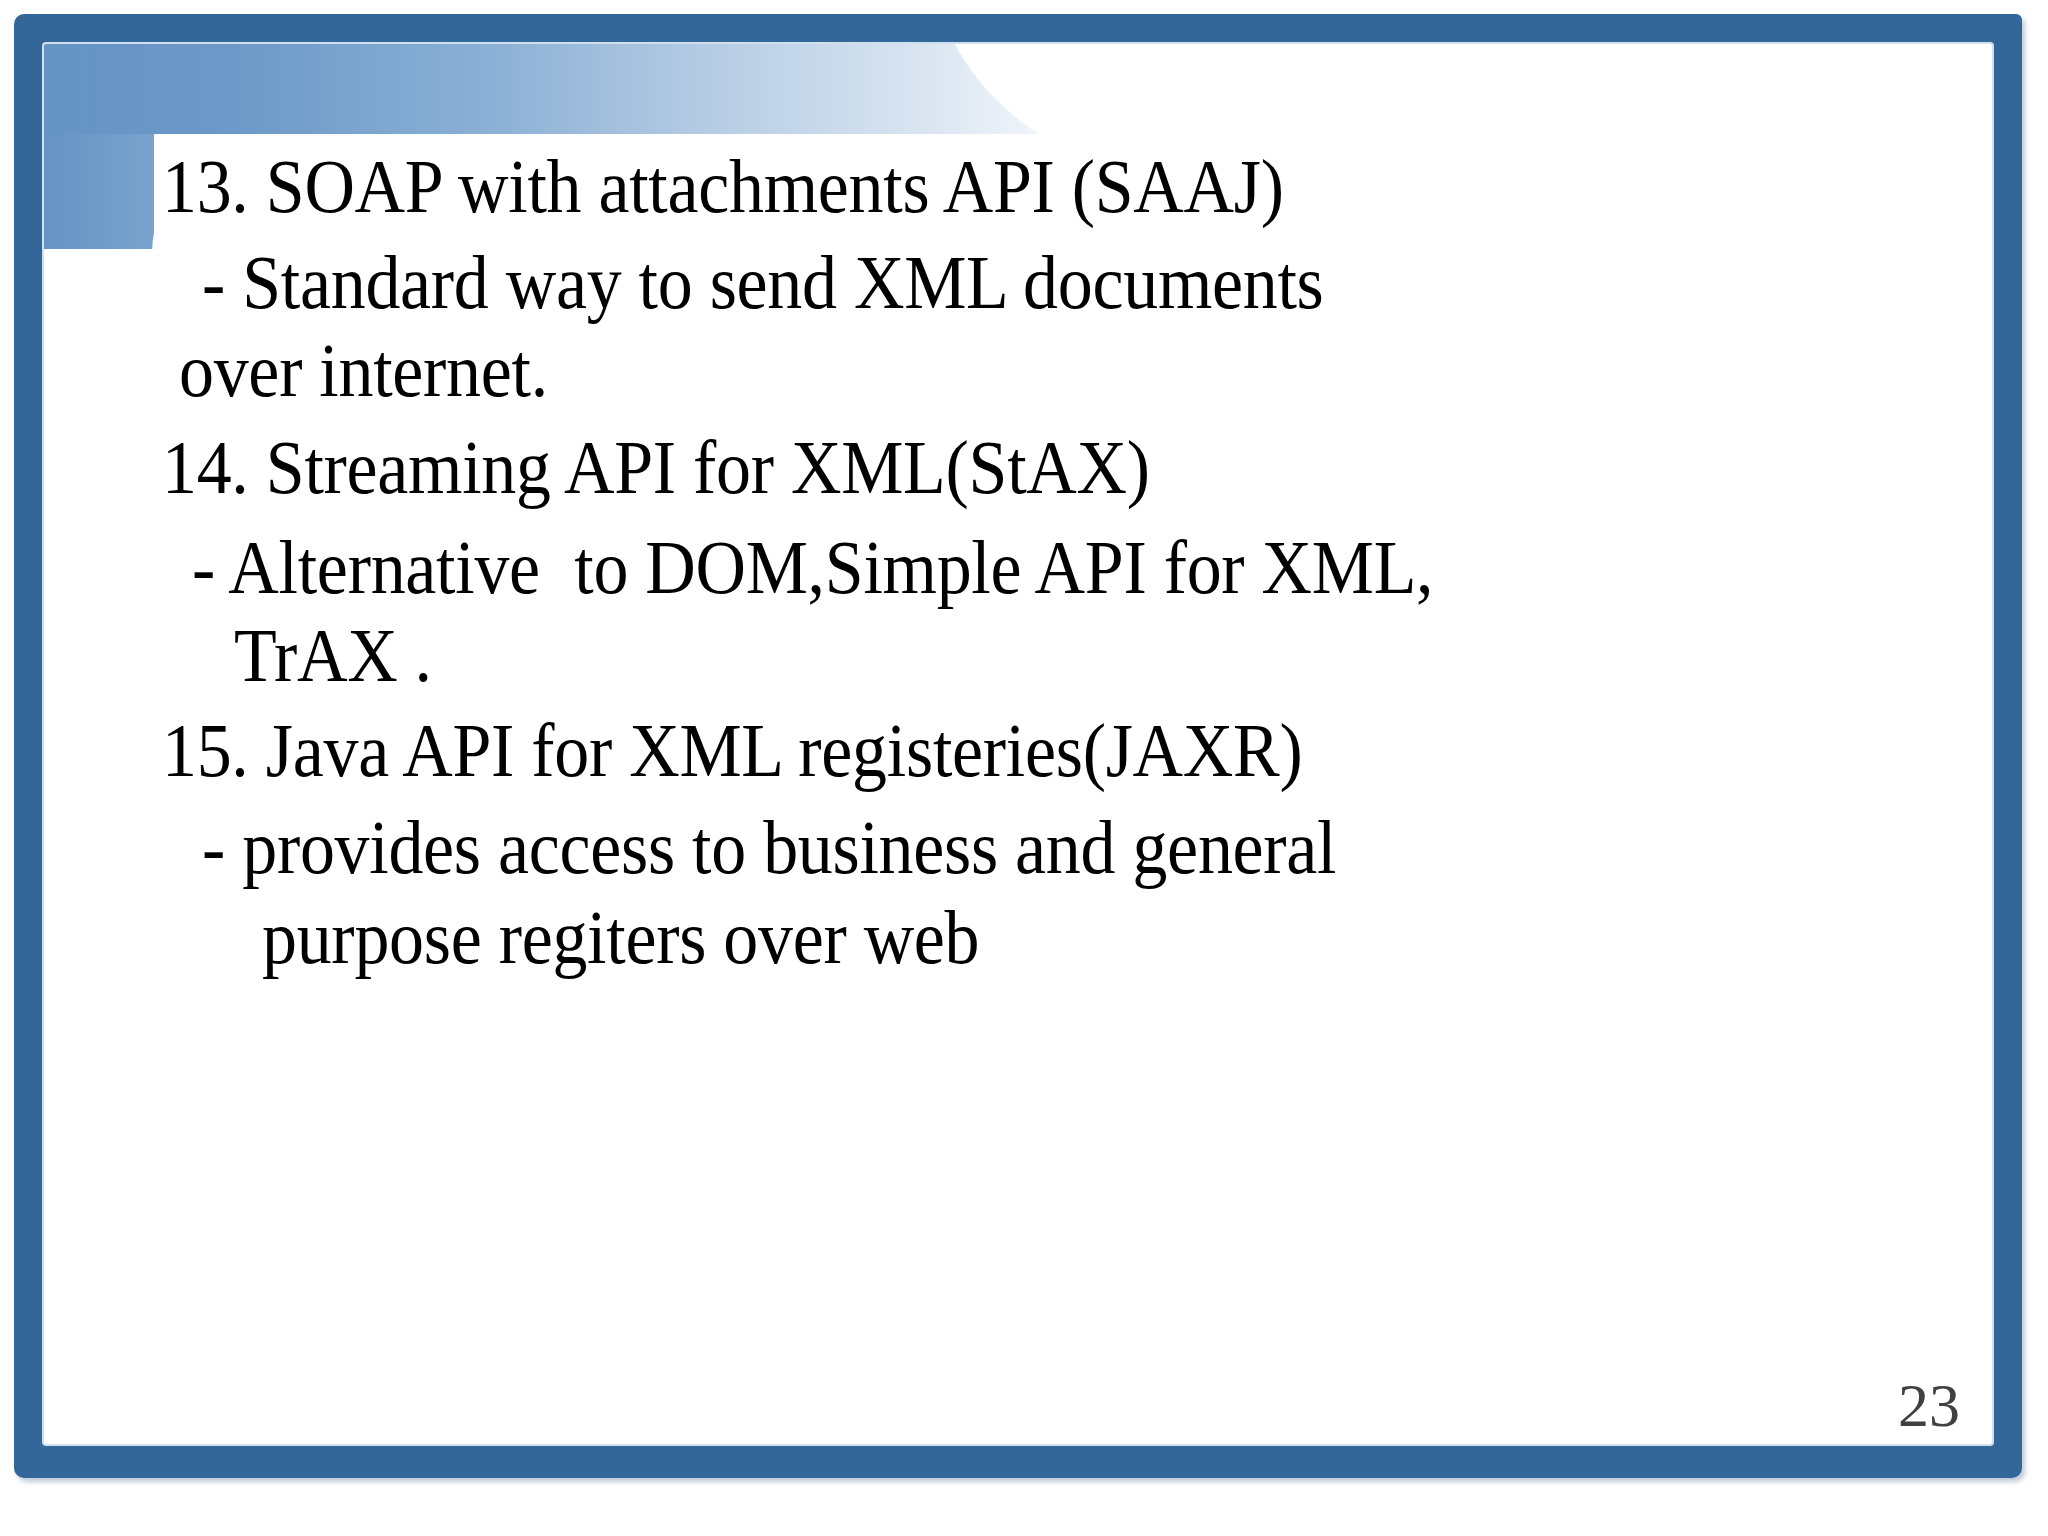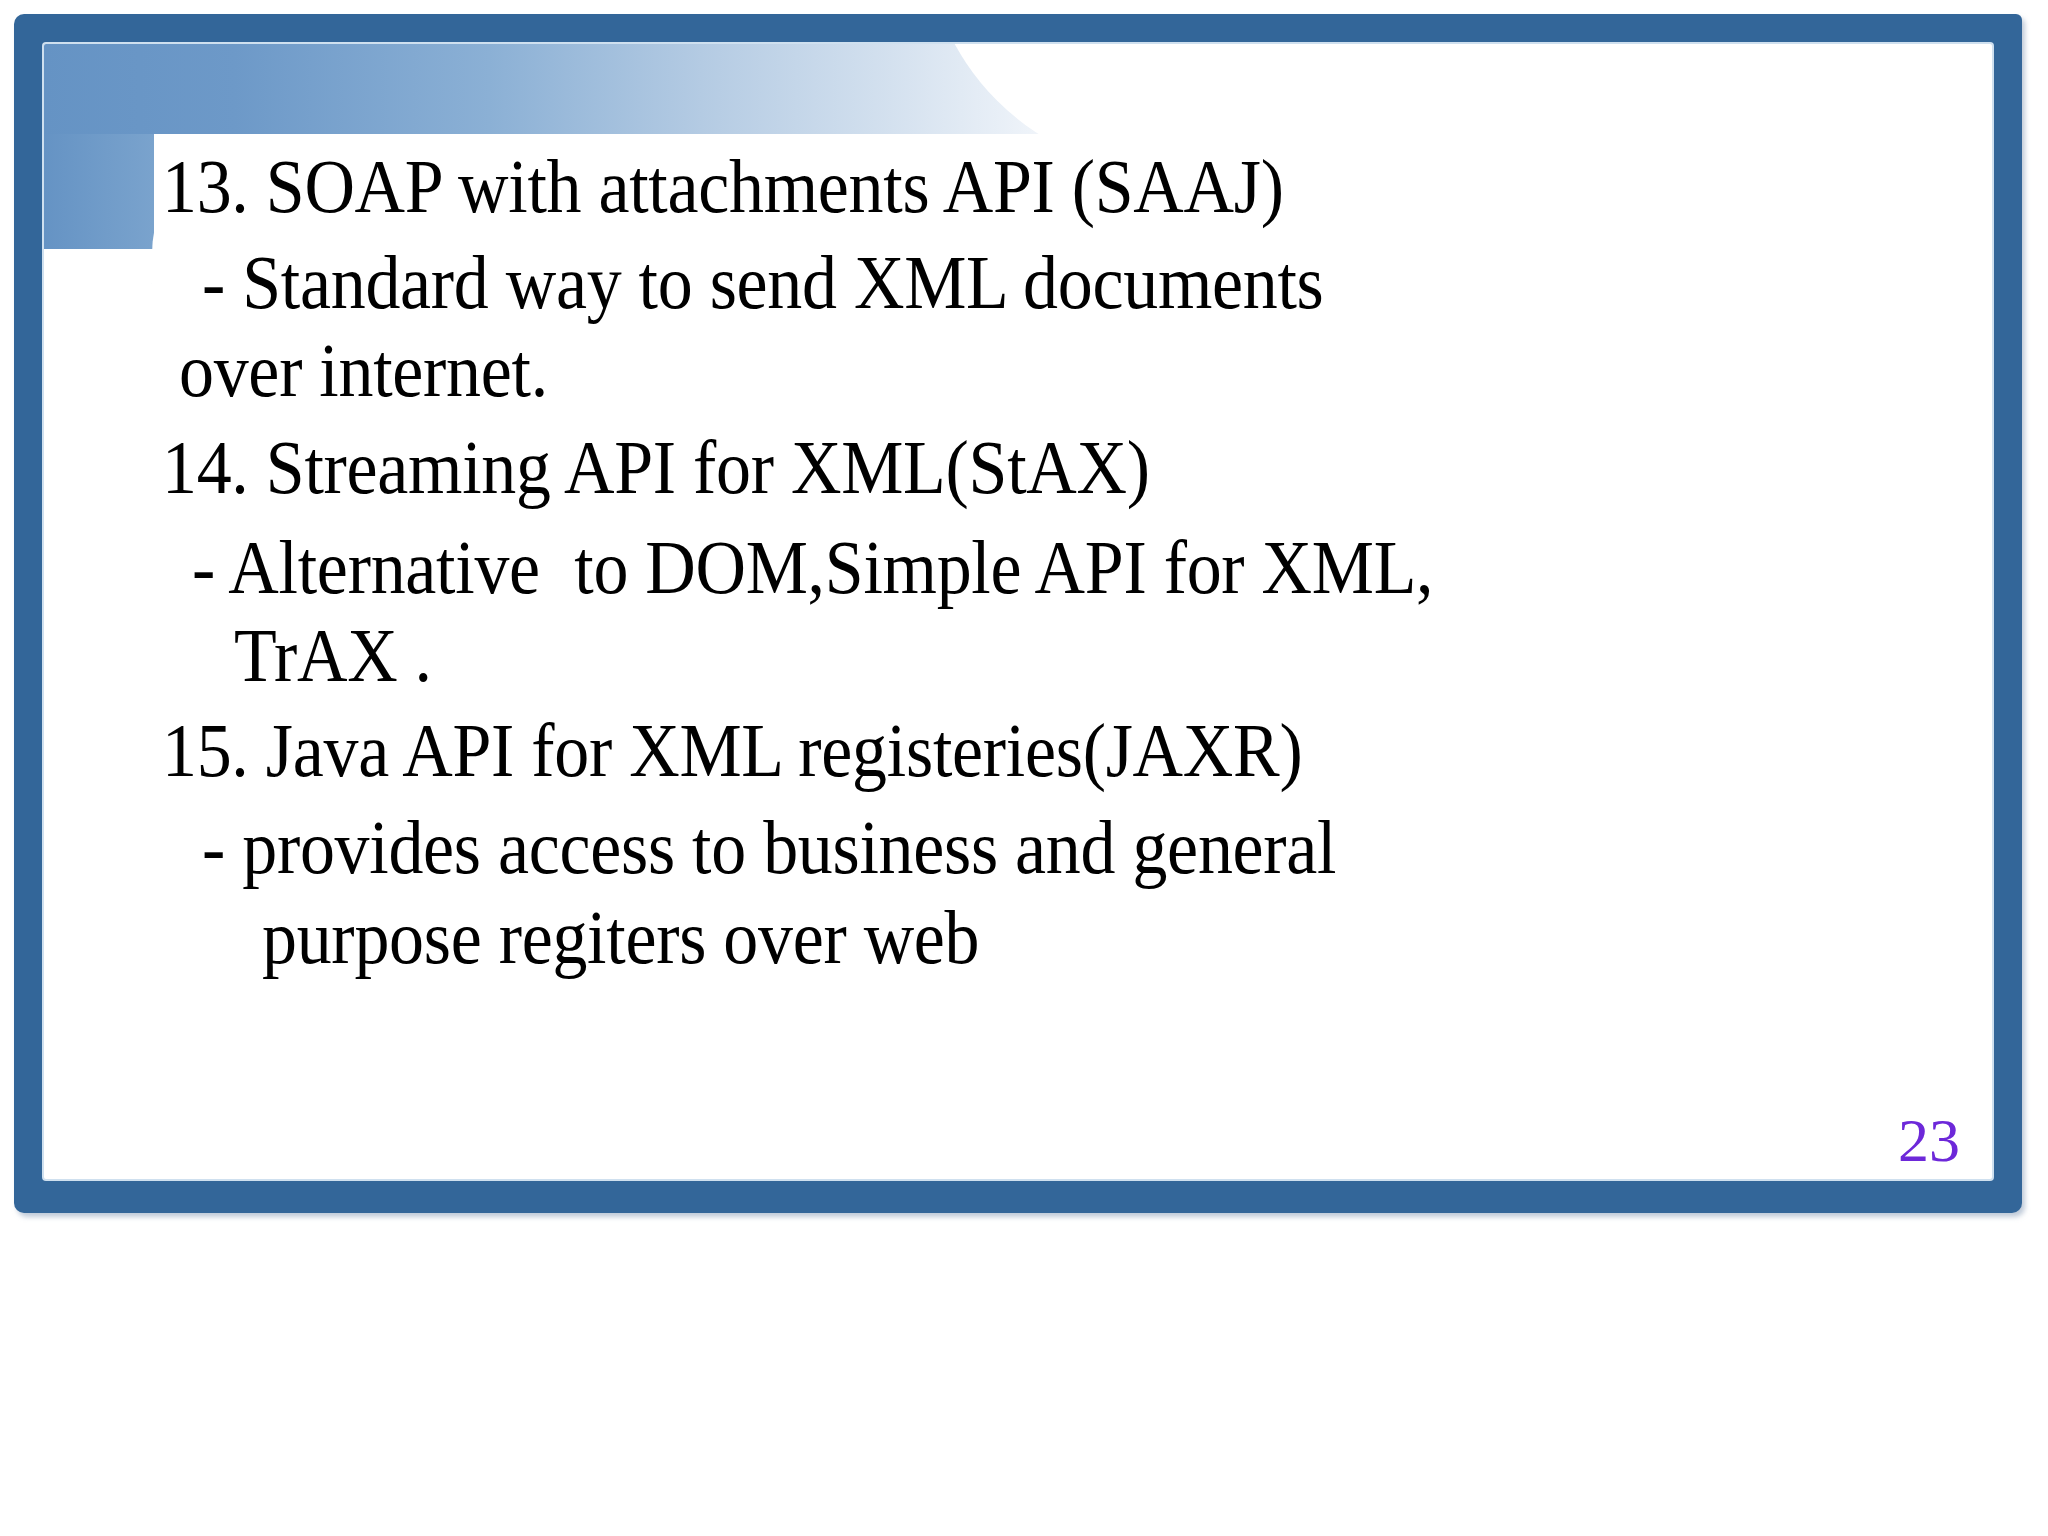--- a/index.html
+++ b/index.html
@@ -16,21 +16,21 @@
     overflow: hidden;
     font-family: "Liberation Serif", "DejaVu Serif", serif;
   }
 
   
   .frame {
     position: absolute;
     left: 14px;
     top: 14px;
     width: 2008px;
-    height: 1199px;
+    height: 1464px;
     box-sizing: border-box;
     background: #336699;
     border-radius: 10px 6px 10px 10px;
     box-shadow: 3px 4px 5px rgba(140,160,185,0.55);
     padding-left: 20px;
   }
   .frame-inner {
     position: absolute;
     left: 30px;
     top: 30px;
@@ -113,21 +113,21 @@
     font-stretch: semi-condensed;
     transform: scaleX(0.92);
     transform-origin: left center;
     letter-spacing: -0.3px;
   }
   .page-no {
     position: absolute;
     right: 32px;
     bottom: 8px;
     font-size: 62px;
-    color: #6d28d9;
+    color: #404040;
     line-height: 1;
   }
 </style>
 </head>
 <body>
 
 <div id="slide">
 
   <div class="frame">
 

